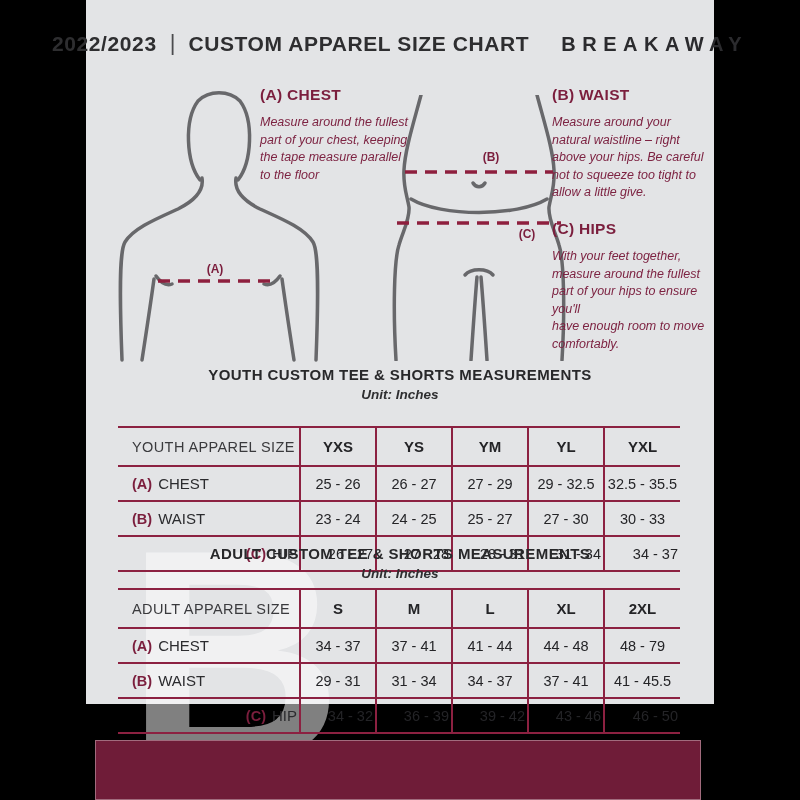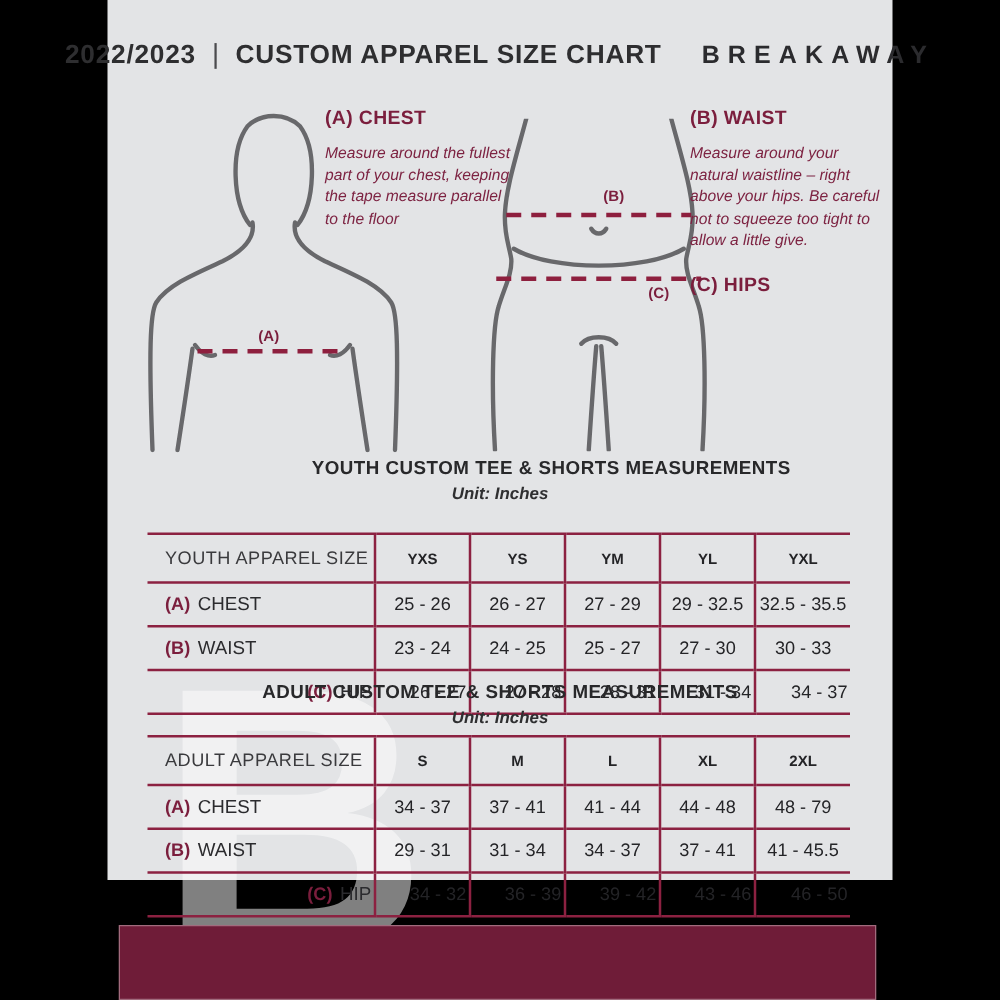--- a/index.html
+++ b/index.html
@@ -33,21 +33,21 @@
   .sec-title{position:absolute;left:0;width:100%;text-align:center;font-size:15px;font-weight:700;
     letter-spacing:.4px;color:#28282a;z-index:2;}
   .sec-unit{position:absolute;left:0;width:100%;text-align:center;font-size:13.5px;font-weight:600;
     font-style:italic;color:#2f2f31;z-index:2;}
 
   
   .size-table{position:absolute;left:32px;width:562px;border-collapse:collapse;table-layout:fixed;z-index:2;}
   .size-table td{border-top:2px solid #8c2141;border-left:2px solid #8c2141;text-align:center;
     vertical-align:middle;color:#242427;font-size:14.5px;height:29px;padding:2px;}
   .size-table td:first-child{border-left:none;text-align:left;padding-left:14px;}
-  .size-table tr.hdr td{height:33px;font-weight:700;font-size:12px;color:#242427;}
+  .size-table tr.hdr td{height:33px;font-weight:700;font-size:15px;color:#242427;}
   .size-table tr.hdr td:first-child{font-weight:400;font-size:14.5px;letter-spacing:.4px;color:#3a3a3d;}
   .size-table tr:last-child td{border-bottom:2px solid #8c2141;text-align:right;}
   .pfx{color:#7b1e3d;font-weight:700;margin-right:6px;}
   .rl{font-size:15px;color:#2b2b2e;}
 
   
   .watermark{position:absolute;left:40px;top:528px;font-size:300px;line-height:.85;font-weight:700;
     color:#ffffff;opacity:.5;z-index:1;user-select:none;}
   .footer-bar{position:absolute;left:9px;top:740px;width:606px;height:60px;background:#6f1c38;
     border:1px solid rgba(255,255,255,.35);box-sizing:border-box;z-index:3;}
@@ -110,25 +110,27 @@
     <div class="inst inst-a">
       <h3>(A) CHEST</h3>
       <p>Measure around the fullest part of your chest, keeping the tape measure parallel to the floor</p>
     </div>
     <div class="inst inst-b">
       <h3>(B) WAIST</h3>
       <p>Measure around your natural waistline – right above your hips. Be careful not to squeeze too tight to allow a little give.</p>
     </div>
     <div class="inst inst-c">
       <h3>(C) HIPS</h3>
+      <p>With your feet together, measure around the fullest part of your hips to ensure you'll
+have enough room to move comfortably.</p>
     </div>
 
     <div class="watermark">B</div>
 
-    <div class="sec-title" style="top:366px;padding-left:41px;">YOUTH CUSTOM TEE &amp; SHORTS MEASUREMENTS</div>
+    <div class="sec-title" style="top:366px;">YOUTH CUSTOM TEE &amp; SHORTS MEASUREMENTS</div>
     <div class="sec-unit" style="top:387px;">Unit: Inches</div>
     <table class="size-table" style="top:426px;">
       <colgroup>
           <col style="width:182px">
           <col style="width:76px">
           <col style="width:76px">
           <col style="width:76px">
           <col style="width:76px">
           <col style="width:76px">
         </colgroup>

